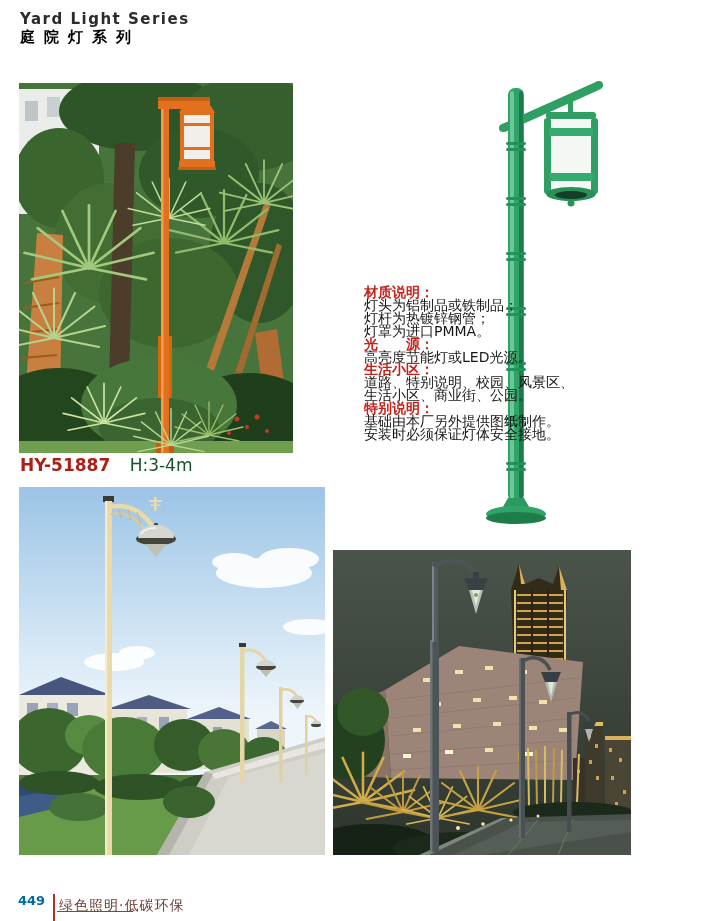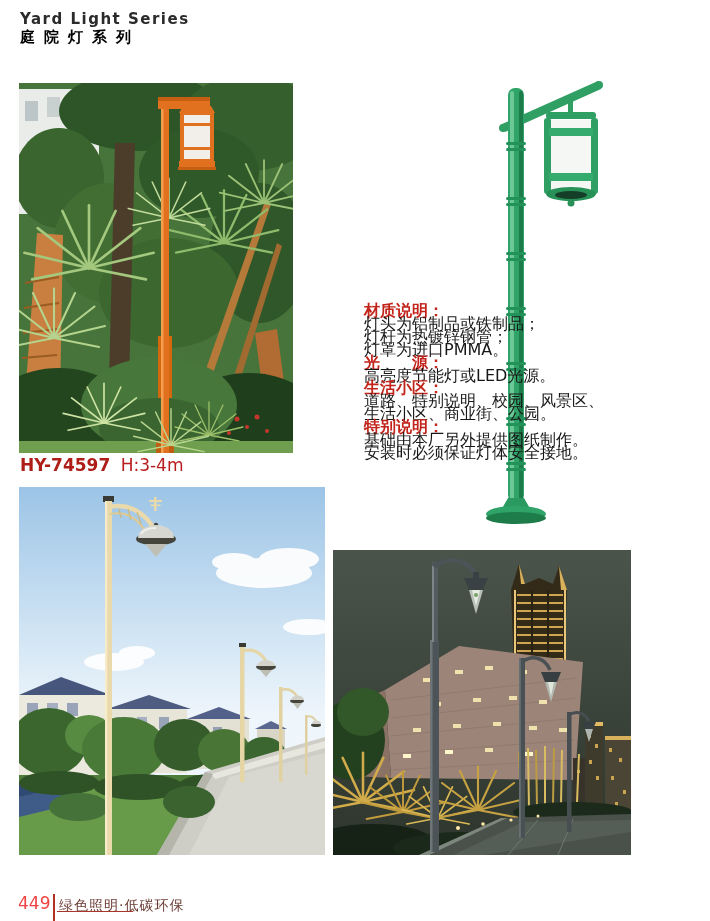--- a/index.html
+++ b/index.html
@@ -13,31 +13,31 @@
   figure{margin:0;padding:0;position:absolute;overflow:hidden;}
   figure svg{display:block;width:100%;height:100%;}
   .photo1{left:19px;top:83px;width:274px;height:370px;background:#47743b;}
   .photo3{left:19px;top:487px;width:306px;height:368px;background:linear-gradient(#9cc4e6,#d8e9f6 45%,#eef5fb 62%,#eef5fb);}
   .photo4{left:333px;top:550px;width:298px;height:305px;background:linear-gradient(#4a544b,#3a433a 55%,#2d352d);}
   .drawing{position:absolute;left:450px;top:58px;width:180px;height:478px;}
   .drawing svg{display:block;width:100%;height:100%;}
   
   .plabel{position:absolute;font-size:17px;white-space:nowrap;}
   .plabel .model{color:#ae1d16;font-weight:bold;}
-  .plabel .ph{color:#b91c1c;margin-left:5px;}
+  .plabel .ph{color:#14532d;margin-left:14px;}
   .l1{left:20px;top:455px;}
   .l2{left:492px;top:531px;}
   .l3{left:20px;top:858px;}
   .l4{left:336px;top:858px;}
   
-  .spec{position:absolute;left:364px;top:305px;width:170px;font-size:16px;line-height:12.9px;
+  .spec{position:absolute;left:364px;top:286px;width:170px;font-size:14px;line-height:12.9px;
         color:#171717;white-space:nowrap;}
   .spec .t{color:#c2231a;font-weight:bold;}
   
-  .footnum{position:absolute;left:18px;top:893px;font-size:17px;font-weight:normal;color:#ef4444;}
+  .footnum{position:absolute;left:18px;top:893px;font-size:13px;font-weight:bold;color:#0369a1;}
   .footline{position:absolute;left:53px;top:894px;width:2px;height:27px;background:#b23222;}
   .slogan{position:absolute;left:59px;top:897px;font-size:14px;color:#6b3a33;letter-spacing:1px;white-space:nowrap;}
   .sloganline{position:absolute;left:57px;top:911px;width:76px;height:1px;background:#a8352a;}
 </style>
 </head>
 <body>
 
 <div class="page">
 
   <div class="hdr">
@@ -116,21 +116,21 @@
         <rect x="163" y="30" width="30" height="48" fill="#f2eeea" stroke="#e2711f" stroke-width="4"></rect>
         <rect x="163" y="40" width="30" height="3" fill="#e2711f"></rect>
         <rect x="163" y="64" width="30" height="3" fill="#e2711f"></rect>
         <rect x="160" y="78" width="36" height="6" fill="#e2711f"></rect>
         <rect x="159" y="84" width="38" height="3" fill="#c75f12"></rect>
       </g>
       <use href="#fan1" transform="translate(152,362) scale(1.1)" stroke="#b8d690" stroke-width="1.3"></use>
     </svg>
   </figure>
   <div class="plabel l1">
-    <span class="model">HY-74597</span>
+    <span class="model">HY-51887</span>
     <span class="ph">H:3-4m</span>
   </div>
 
   <div class="drawing">
     <svg viewBox="0 0 180 478">
       <g>
         <polygon points="52,66 148,23 151,31 55,74" fill="#2f9f63"></polygon>
         <circle cx="53" cy="70" r="4" fill="#2f9f63"></circle>
         <circle cx="149" cy="27" r="4" fill="#2f9f63"></circle>
         <rect x="58" y="30" width="16" height="414" rx="7" fill="#2fa368"></rect>

